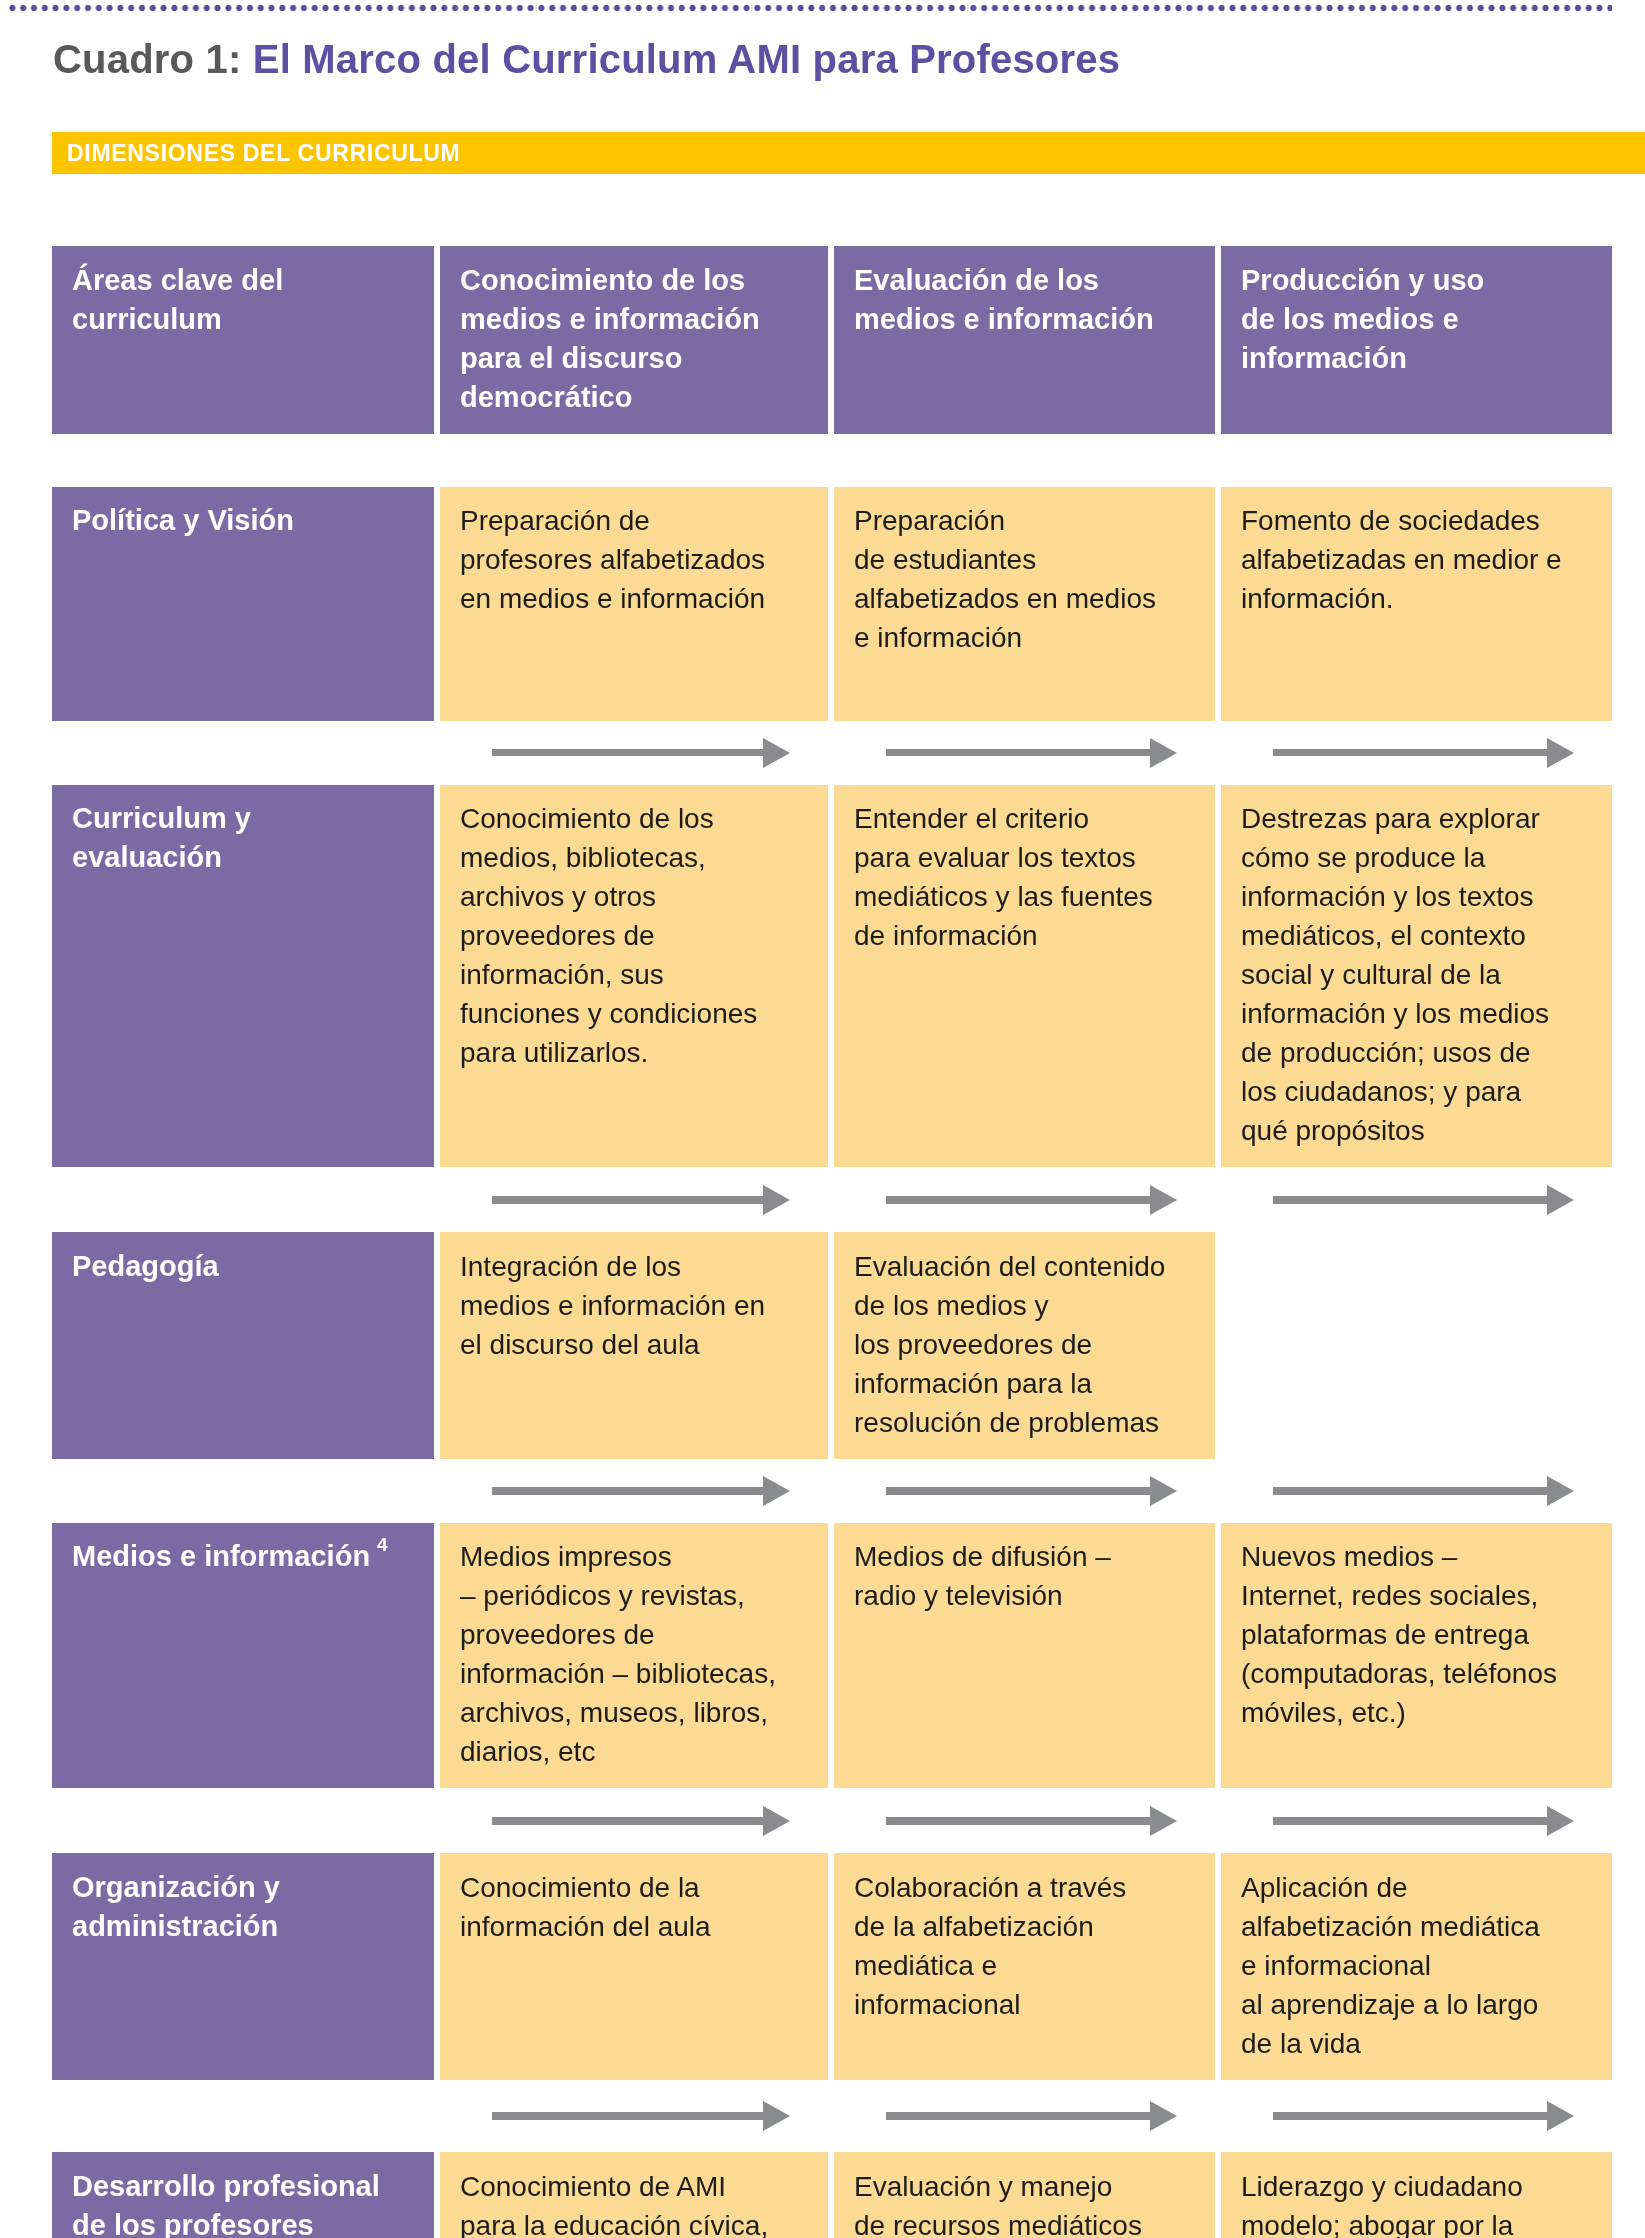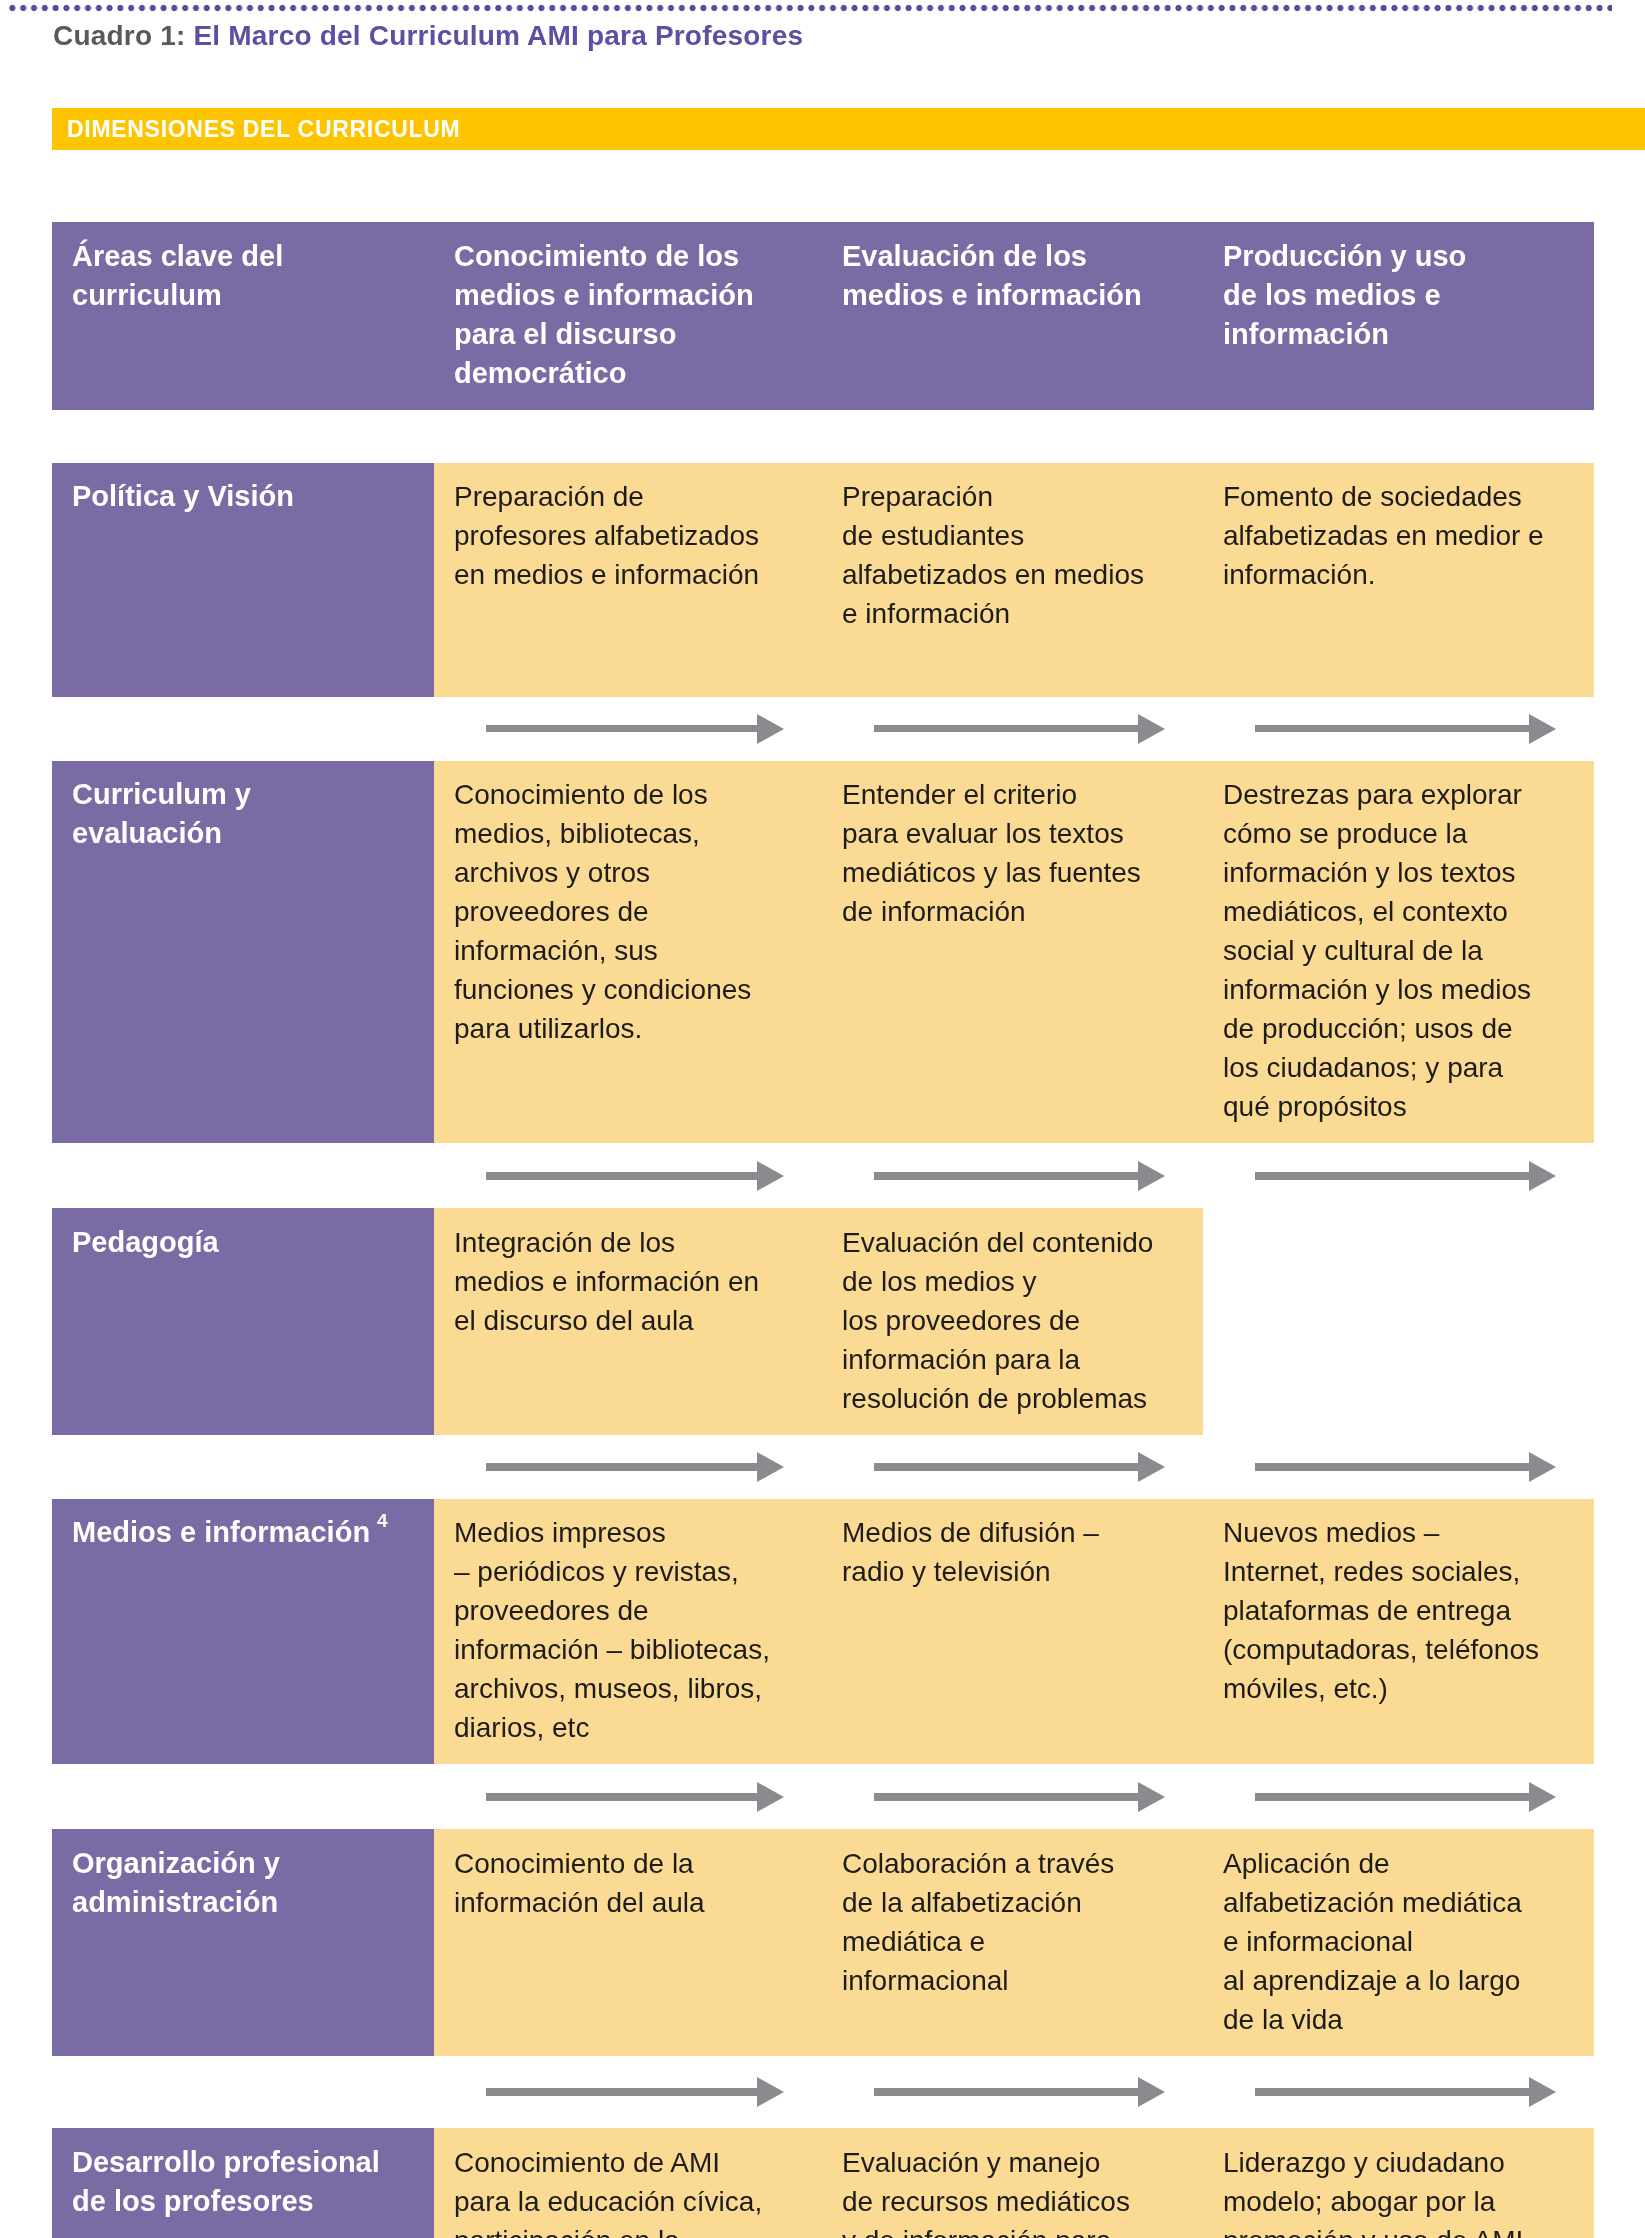--- a/index.html
+++ b/index.html
@@ -17,36 +17,37 @@
   body{
     width:1646px;height:2239px;overflow:hidden;position:relative;
     font-family:"Liberation Sans","DejaVu Sans",sans-serif;
   }
   .dotted{
     height:7.7px;margin:4.3px 34px 0 6.9px;
     background-image:radial-gradient(circle, var(--dot) 2.7px, rgba(0,0,0,0) 3.4px);
     background-size:10.8px 7.7px;background-repeat:repeat-x;background-position:left center;
   }
   .title{
-    margin:3px 52px 0 53px;
-    font-size:28px;font-weight:bold;line-height:41px;letter-spacing:0.2px;
+    margin:27px 52px 0 53px;
+    font-size:40px;font-weight:bold;line-height:41px;letter-spacing:0.2px;
     white-space:nowrap;
   }
   .title .prefix{color:var(--title-gray);}
   .title .main{color:var(--title-purple);}
   .banner{
     margin:52px 0 0 52px;width:1596px;height:42px;
     background:var(--yellow);
     color:#ffffff;font-size:23px;font-weight:bold;line-height:43px;
     padding-left:15px;letter-spacing:0.7px;
   }
   .table{margin:72px 0 0 52px;width:1561px;}
   .t-row,.a-row{
     display:grid;
     grid-template-columns:382px 388px 381px 391px;
+    column-gap:6px;
   }
   .cell{
     padding:14.6px 17px 17px 20px;
     font-size:29px;line-height:39px;
     white-space:pre-line;
   }
   .cell.purple{background:var(--purple);color:#ffffff;font-weight:bold;}
   .cell.cream{background:var(--cream);color:var(--ink);font-weight:normal;font-size:28px;}
   .row-header{min-height:157px;}
   .row-h1{min-height:234px;}

